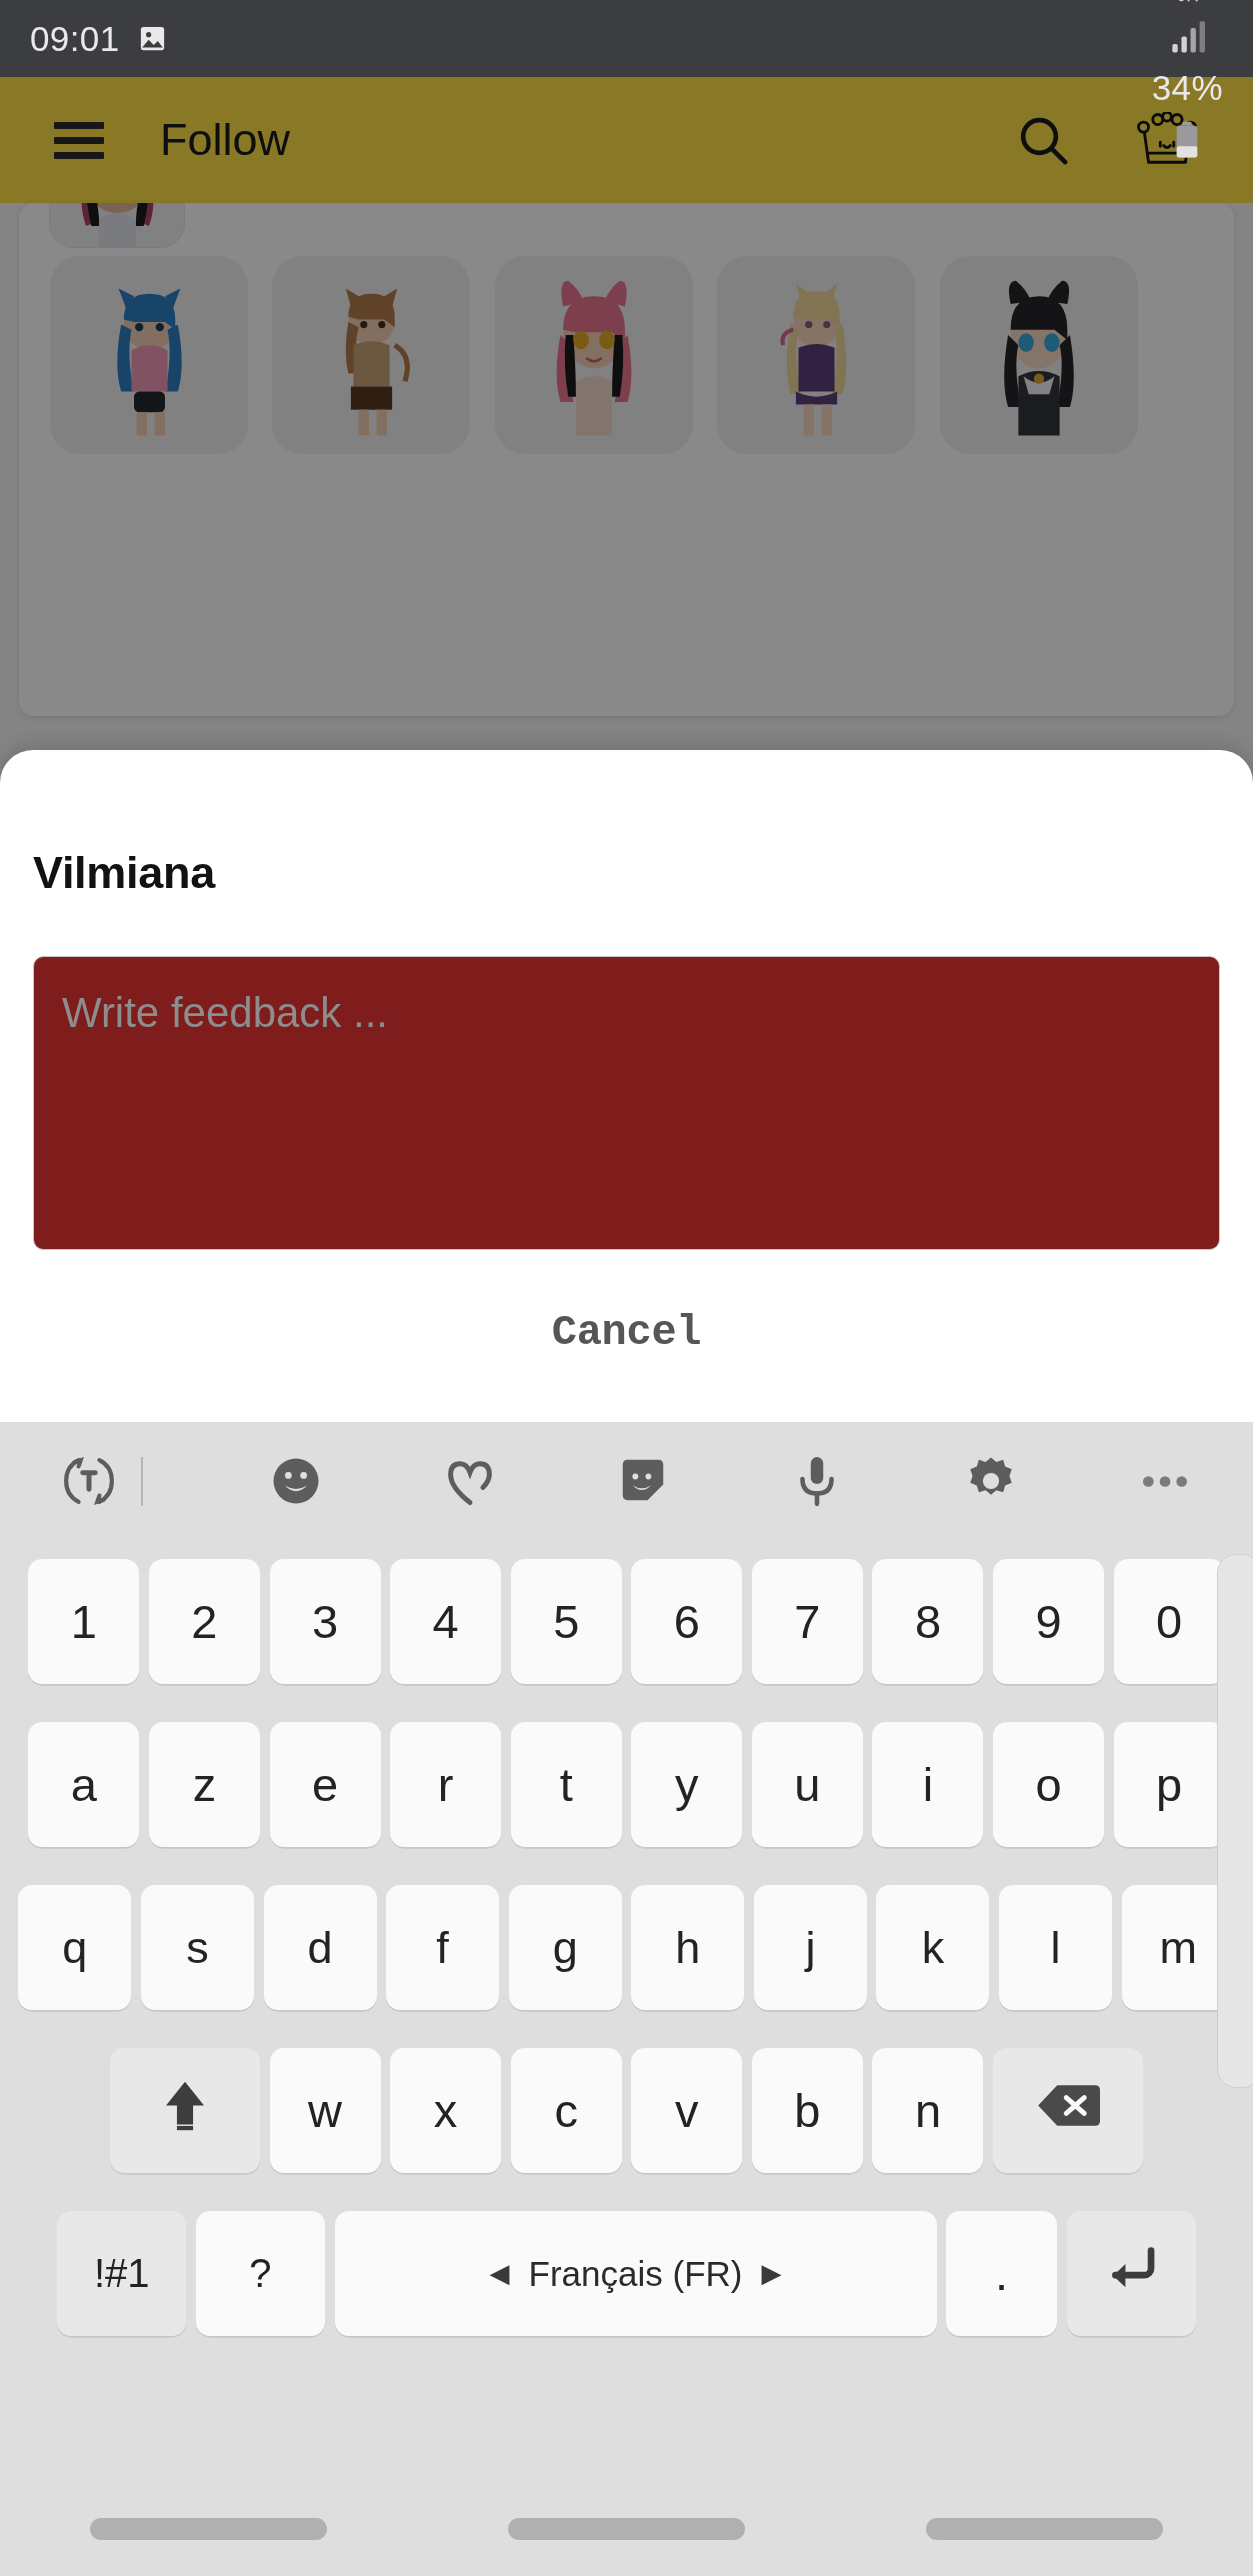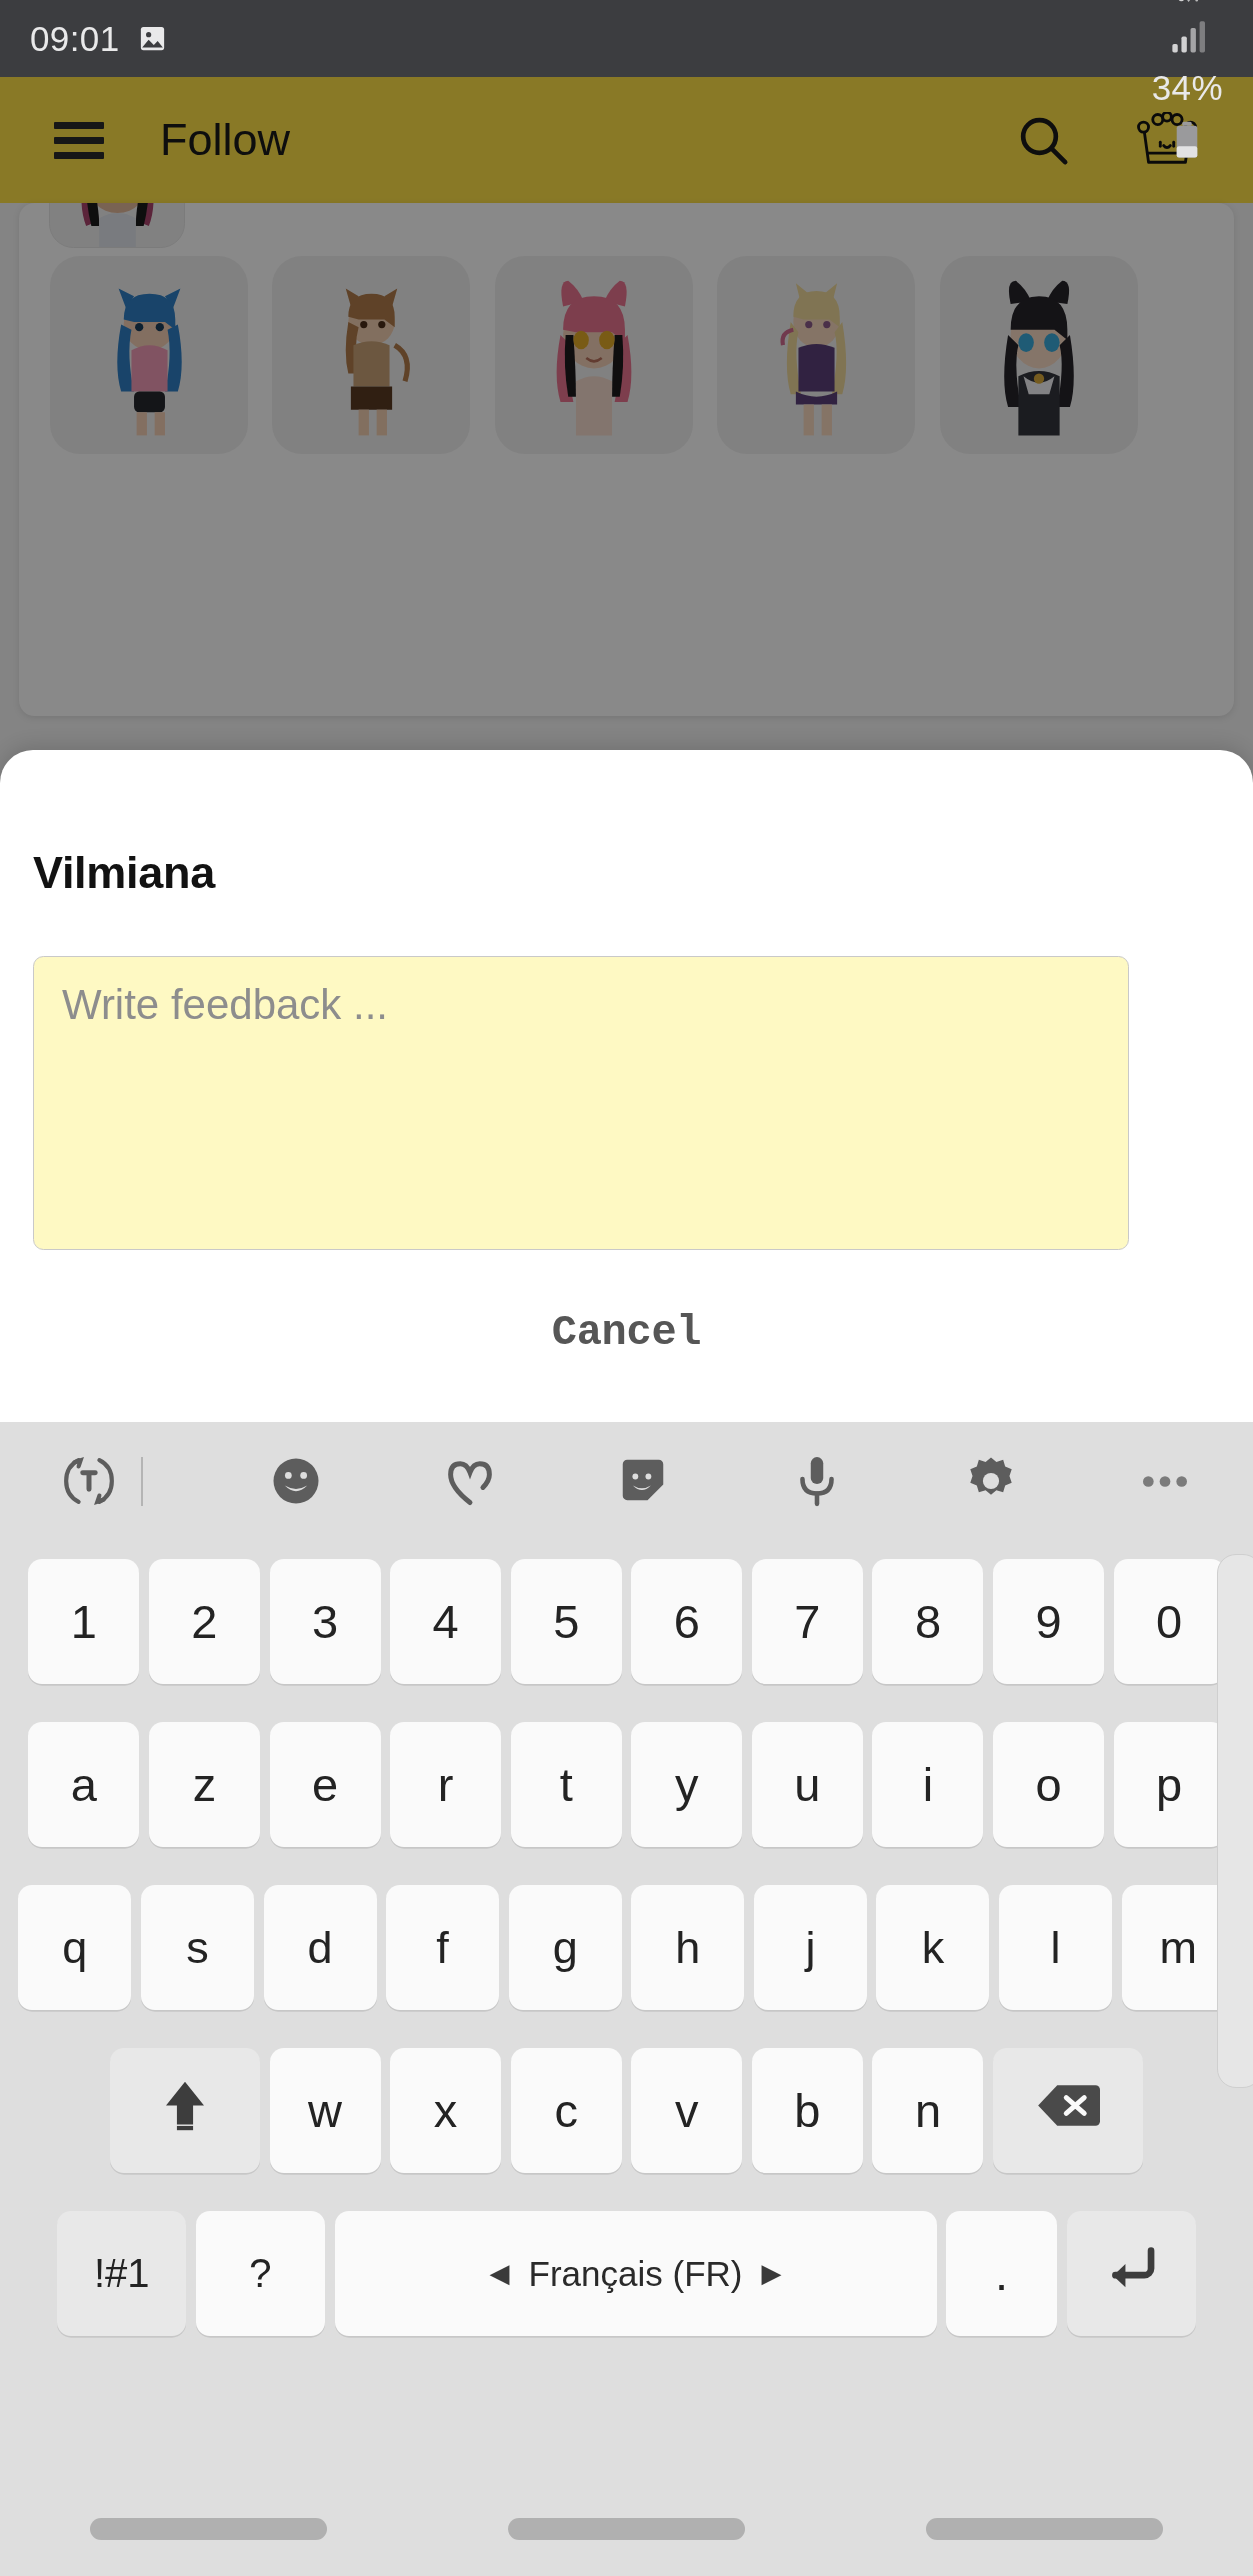--- a/index.html
+++ b/index.html
@@ -65,23 +65,23 @@
   
   .dialog {
     position: absolute; left: 0; top: 750px; width: 1253px; height: 672px;
     background: #ffffff; border-radius: 33px 33px 0 0; z-index: 10;
     box-shadow: 0 -3.5px 19px rgba(0,0,0,0.14);
     padding: 0 33px;
   }
   .dialog-title { font-size: 45px; font-weight: bold; color: #121212;
                   padding-top: 97px; letter-spacing: -0.3px; }
   .feedback-box {
-    margin-top: 57px; width: 1096px; height: 294px;
-    border: 1.7px solid #c9c9c9; border-radius: 10.4px; background: #fef9c3;
-    padding: 24px 28px; font-size: 42px; color: #8d8d8d;
+    margin-top: 57px; width: 1187px; height: 294px;
+    border: 1.7px solid #c9c9c9; border-radius: 10.4px; background: #7f1d1d;
+    padding: 32px 28px; font-size: 42px; color: #8d8d8d;
     font-family: "Liberation Sans", sans-serif; resize: none; outline: none;
   }
   .feedback-box::placeholder { color: #8d8d8d; }
   .dialog-actions { display: flex; margin-top: 33px; }
   .btn { flex: 1; text-align: center; font-size: 42px; font-weight: bold;
          padding: 22.6px 0; background: none; border: none; cursor: pointer;
          font-family: Liberation Mono, monospace; letter-spacing: -0.3px; }
   .btn-cancel { color: #565656; }
   .btn-submit { color: #3342a6; }
 

